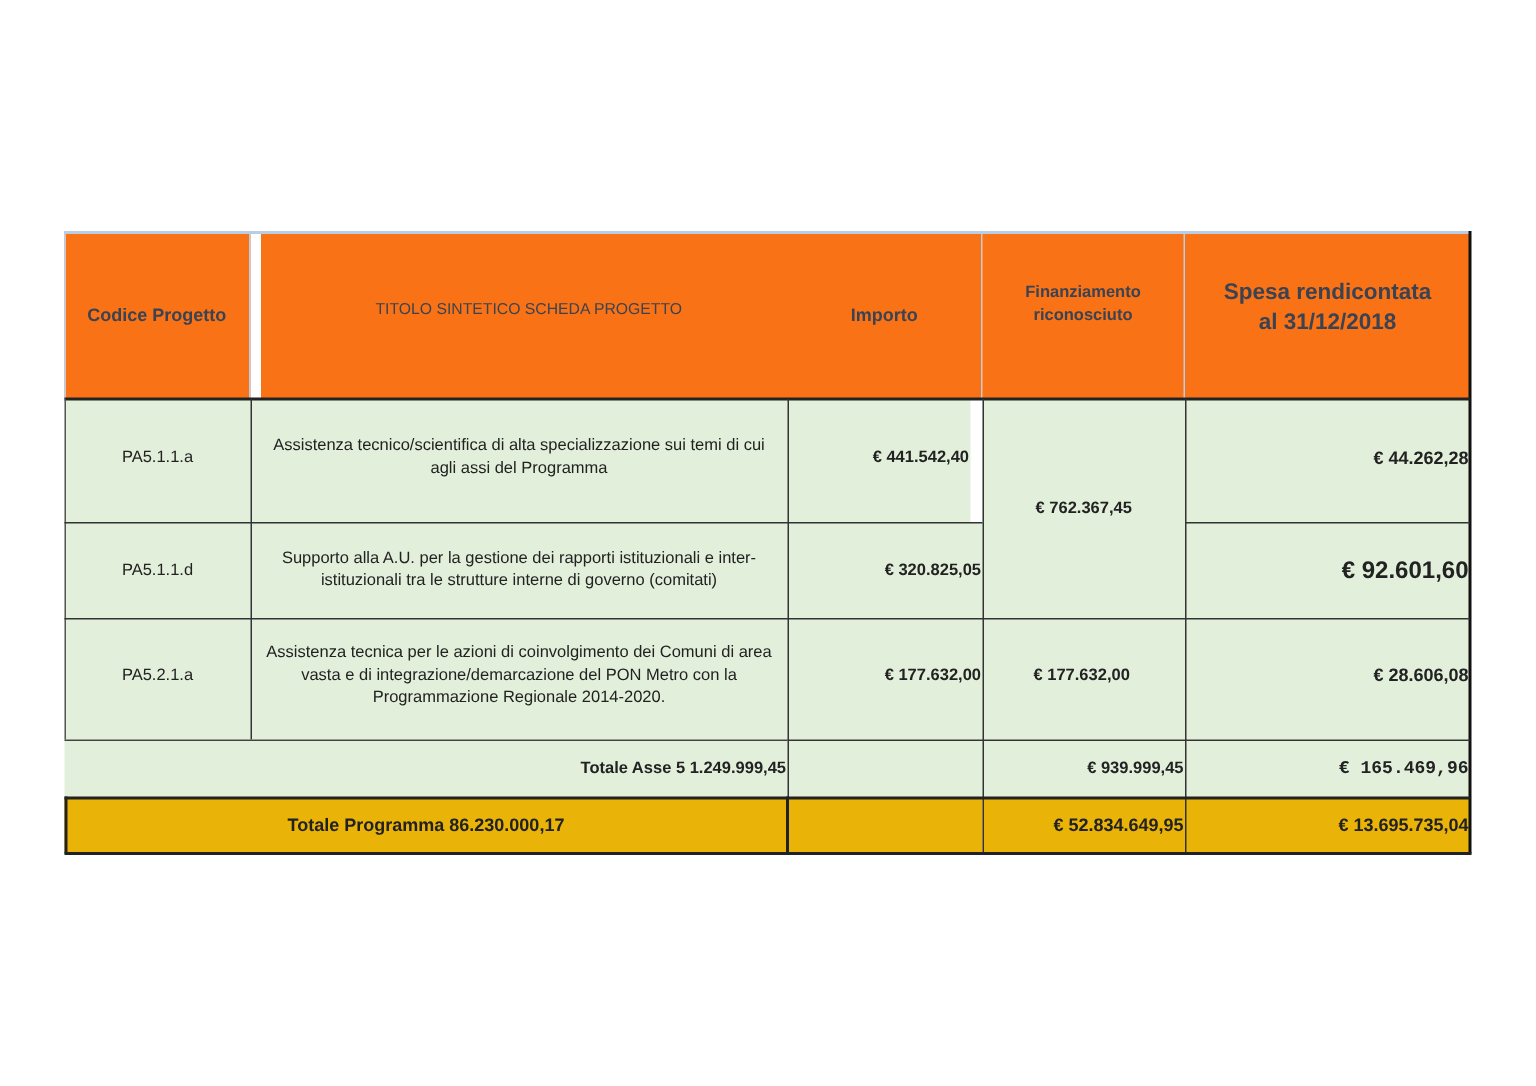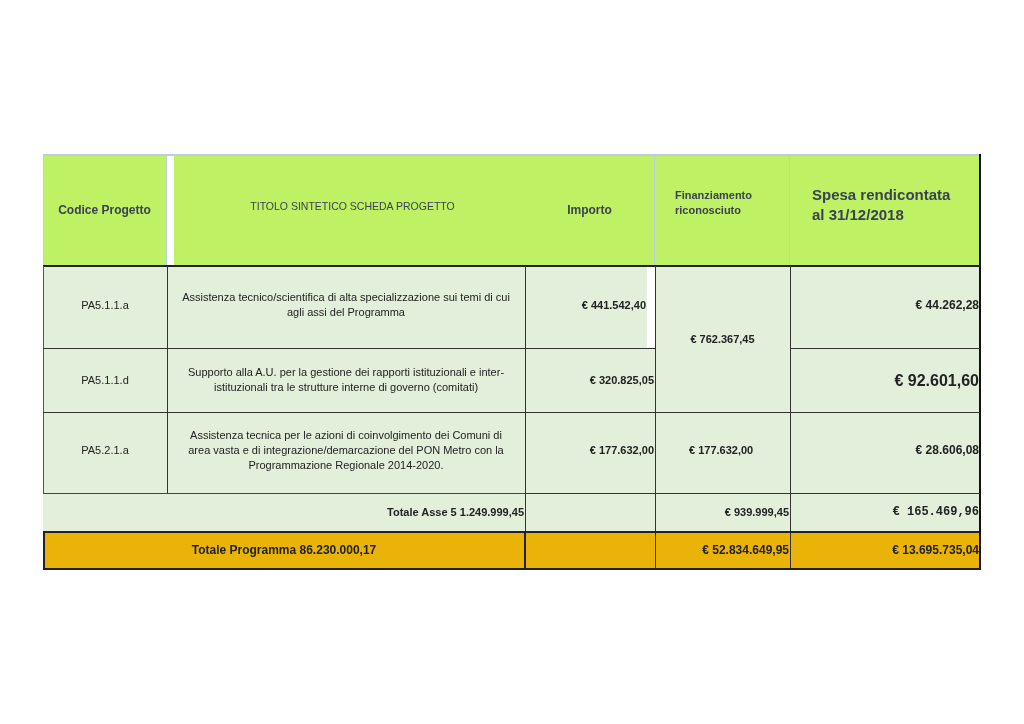--- a/index.html
+++ b/index.html
@@ -1,21 +1,21 @@
 <!DOCTYPE html>
 <html><head>
 <meta charset="utf-8">
 <style>
   html, body { margin:0; padding:0; background:#ffffff; }
   body { width:1024px; height:724px; position:relative; overflow:hidden;
          font-family:"Liberation Sans", "DejaVu Sans", sans-serif; color:#222; }
   .tbl { position:absolute; left:43px; top:154px; width:937px; }
   .cell { position:absolute; box-sizing:border-box; display:flex; align-items:center;
           font-size:11px; line-height:15px; }
-  .hdr { background:#bef264; justify-content:center; text-align:left; color:#3b4252;
+  .hdr { background:#f97316; justify-content:center; text-align:center; color:#3b4252;
          border-right:1px solid #b9cde4; }
   .hdr.bold { font-weight:bold; }
   .green { background:#e2efda; }
   .grey { background:#eab308; }
   .c { justify-content:center; text-align:center; }
   .r { justify-content:flex-end; text-align:right; padding-right:1px; }
   .b { font-weight:bold; }
   .line { position:absolute; }
 </style>
 </head>
@@ -35,21 +35,21 @@
   <div class="cell green r b" style="left:747px;top:112px;width:190px;height:82px;font-size:12px;padding-bottom:4px;">€ 44.262,28</div>
 
   <div class="cell green c b" style="left:612px;top:112px;width:135px;height:146px;">€ 762.367,45</div>
 
   <div class="cell green c" style="left:0;top:194px;width:124px;height:64px;">PA5.1.1.d</div>
   <div class="cell green c" style="left:124px;top:194px;width:358px;height:64px;padding:0 8px;">Supporto alla A.U. per la gestione dei rapporti istituzionali e inter-istituzionali tra le strutture interne di governo (comitati)</div>
   <div class="cell green r b" style="left:482px;top:194px;width:130px;height:64px;">€ 320.825,05</div>
   <div class="cell green r b" style="left:747px;top:194px;width:190px;height:64px;font-size:16px;">€ 92.601,60</div>
 
   <div class="cell green c" style="left:0;top:258px;width:124px;height:81px;padding-bottom:4px;">PA5.2.1.a</div>
-  <div class="cell green c" style="left:124px;top:258px;width:358px;height:81px;padding:0 16px 4px;">Assistenza tecnica per le azioni di coinvolgimento dei Comuni di area vasta e di integrazione/demarcazione del PON Metro con la Programmazione Regionale 2014-2020.</div>
+  <div class="cell green c" style="left:124px;top:258px;width:358px;height:81px;padding:0 4px 4px;">Assistenza tecnica per le azioni di coinvolgimento dei Comuni di area vasta e di integrazione/demarcazione del PON Metro con la Programmazione Regionale 2014-2020.</div>
   <div class="cell green r b" style="left:482px;top:258px;width:130px;height:81px;padding-bottom:4px;">€ 177.632,00</div>
   <div class="cell green c b" style="left:612px;top:258px;width:135px;height:81px;justify-content:flex-start;padding:0 0 4px 34px;">€ 177.632,00</div>
   <div class="cell green r b" style="left:747px;top:258px;width:190px;height:81px;font-size:12px;padding-bottom:4px;">€ 28.606,08</div>
 
   <div class="cell green r b" style="left:0;top:339px;width:482px;height:39px;">Totale Asse 5 1.249.999,45</div>
   <div class="cell green" style="left:482px;top:339px;width:130px;height:39px;"></div>
   <div class="cell green r b" style="left:612px;top:339px;width:135px;height:39px;">€ 939.999,45</div>
   <div class="cell green r b" style="left:747px;top:339px;width:190px;height:39px;font-size:12px;font-family:Liberation Mono, monospace;">€ 165.469,96</div>
 
   <div class="cell grey c b" style="left:0;top:378px;width:482px;height:37px;font-size:12px;">Totale Programma 86.230.000,17</div>

